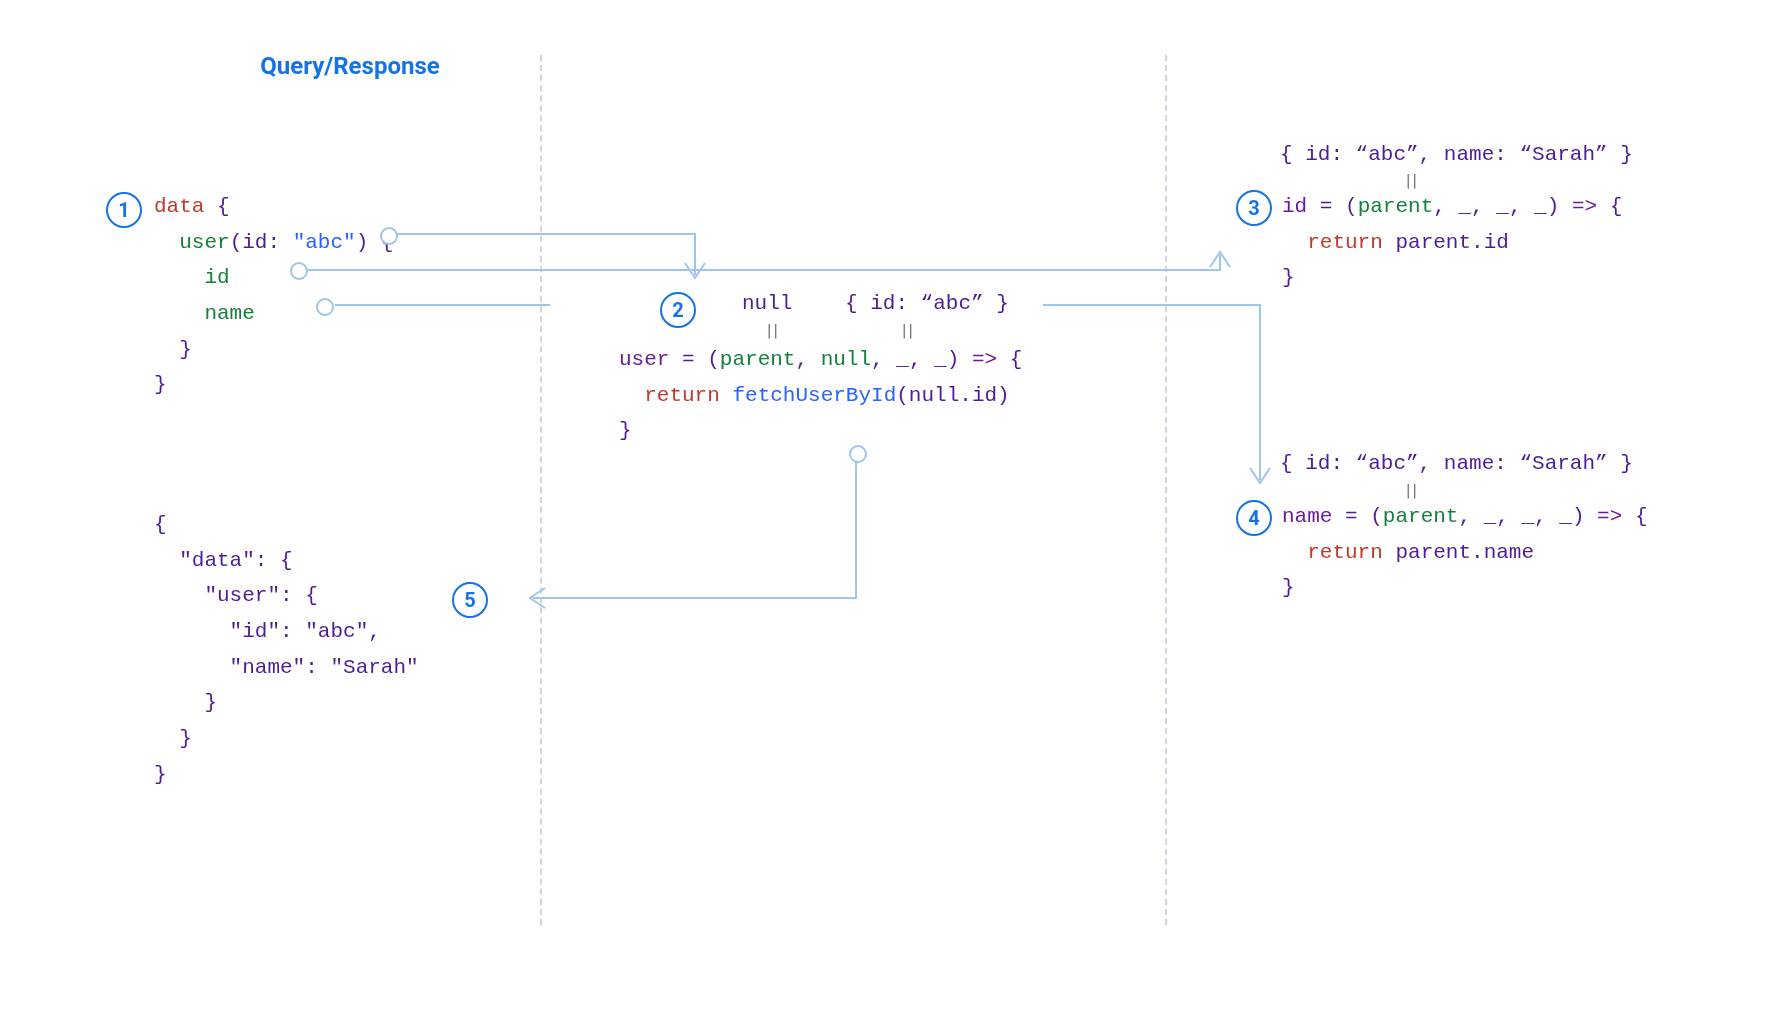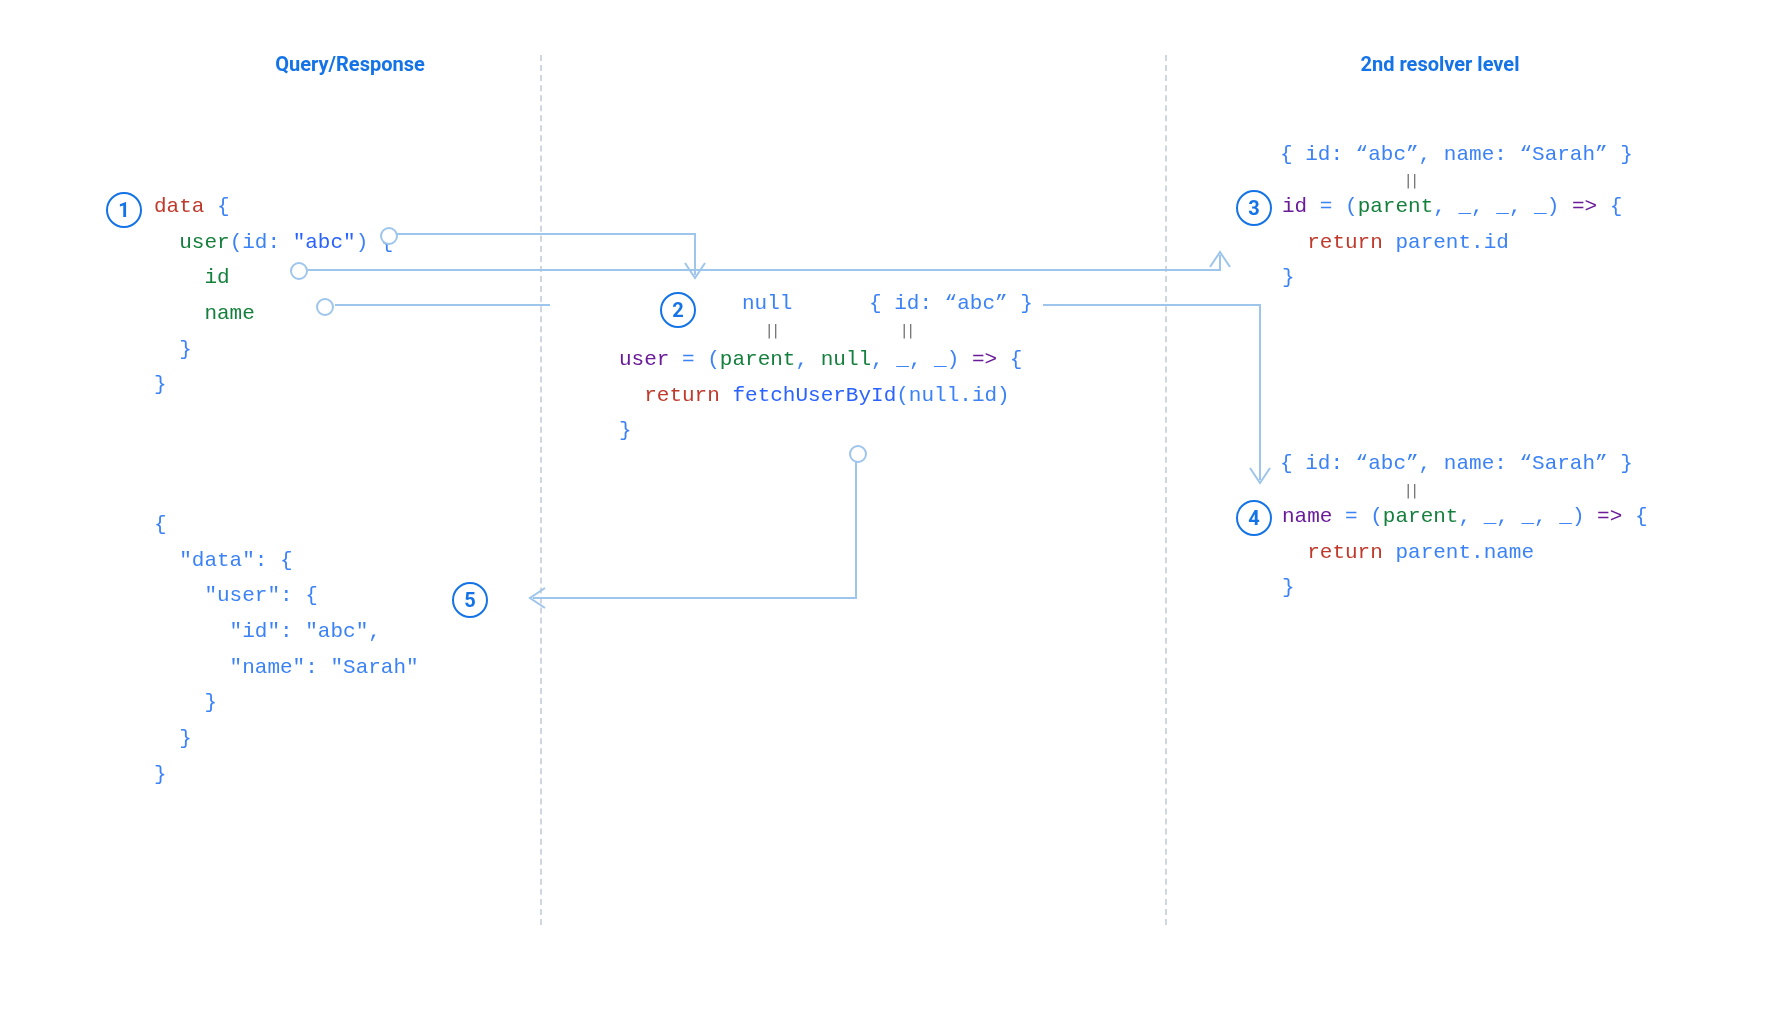--- a/index.html
+++ b/index.html
@@ -11,21 +11,21 @@
     font-family: ui-monospace, SFMono-Regular, Menlo, Consolas, "Liberation Mono", monospace;
     font-size: 21px;
     color: #222;
   }
   .stage { position: relative; width: 1784px; height: 1030px; }
   .abs { position: absolute; }
 
   .col-title {
     font-family: -apple-system, BlinkMacSystemFont, "Segoe UI", Roboto, Helvetica, Arial, sans-serif;
     font-weight: 700;
-    font-size: 20px;
+    font-size: 24px;
     color: #1473e6;
     text-align: center;
   }
 
   .divider {
     border-left: 2px dashed #cfd6df;
     height: 870px;
   }
 
   .badge {
@@ -39,40 +39,39 @@
     display: flex; align-items: center; justify-content: center;
     background: #fff;
     line-height: 1;
   }
 
   pre.code { margin: 0; line-height: 1.7; white-space: pre; font-family: inherit; }
   .c-red    { color: #c0392b; }
   .c-orange { color: #15803d; }
   .c-blue   { color: #2962ff; }
   .c-purple { color: #6a1b9a; }
-  .c-black  { color: #3b82f6; }
+  .c-black  { color: #4c1d95; }
 
   .dot {
     width: 14px; height: 14px;
     border: 2px solid #9ec5ec;
     border-radius: 50%;
     background: #fff;
   }
   .conn { stroke: #9ec5ec; stroke-width: 2; fill: none; }
   .arrowhead { fill: none; stroke: #9ec5ec; stroke-width: 2; }
 
   .brk { font-family: ui-monospace, SFMono-Regular, Menlo, Consolas, monospace; font-size: 14px; color: #666; letter-spacing: -2px; }
 </style>
 </head>
 <body>
 
 <div class="stage">
 
   <div class="abs col-title" style="left:140px; top:52px; width:420px;">Query/Response</div>
-  <div class="abs col-title" style="left:1170px; top:52px; width:540px;">2nd resolver level</div>
 
   <div class="abs divider" style="left:540px; top:55px;"></div>
   <div class="abs divider" style="left:1165px; top:55px;"></div>
 
   <svg class="abs" style="left:0; top:0;" width="1784" height="1030">
 
     <path class="conn" d="M 397 234 H 695 V 275"></path>
     <path class="arrowhead" d="M 685 263 L 695 278 L 705 263"></path>
 
     <path class="conn" d="M 308 270 H 1220 V 255"></path>
@@ -106,21 +105,21 @@
 <span>    }</span>
 <span>  }</span>
 <span>}</span></pre>
 
   <div class="abs badge" style="left:452px; top:582px;">5</div>
 
   <div class="abs badge" style="left:660px; top:292px;">2</div>
 
   <div class="abs c-black" style="left:742px; top:292px;">null</div>
   <div class="abs brk" style="left:765px; top:322px;">||</div>
-  <div class="abs c-black" style="left:869px; top:292px;">{ id: “abc” }</div>
+  <div class="abs c-black" style="left:845px; top:292px;">{ id: “abc” }</div>
   <div class="abs brk" style="left:900px; top:322px;">||</div>
 
   <pre class="abs code" style="left:619px; top:342px;"><span class="c-purple">user</span><span class="c-black"> = (</span><span class="c-orange">parent</span><span class="c-black">, </span><span class="c-orange">null</span><span class="c-black">, _, _) </span><span class="c-purple">=&gt;</span><span class="c-black"> {</span>
 <span class="c-red">  return</span><span class="c-blue"> fetchUserById</span><span class="c-black">(null.id)</span>
 <span class="c-black">}</span></pre>
 
   <div class="abs dot" style="left:849px; top:445px;"></div>
 
   <div class="abs c-black" style="left:1280px; top:143px;">{ id: “abc”, name: “Sarah” }</div>
   <div class="abs brk" style="left:1404px; top:172px;">||</div>

